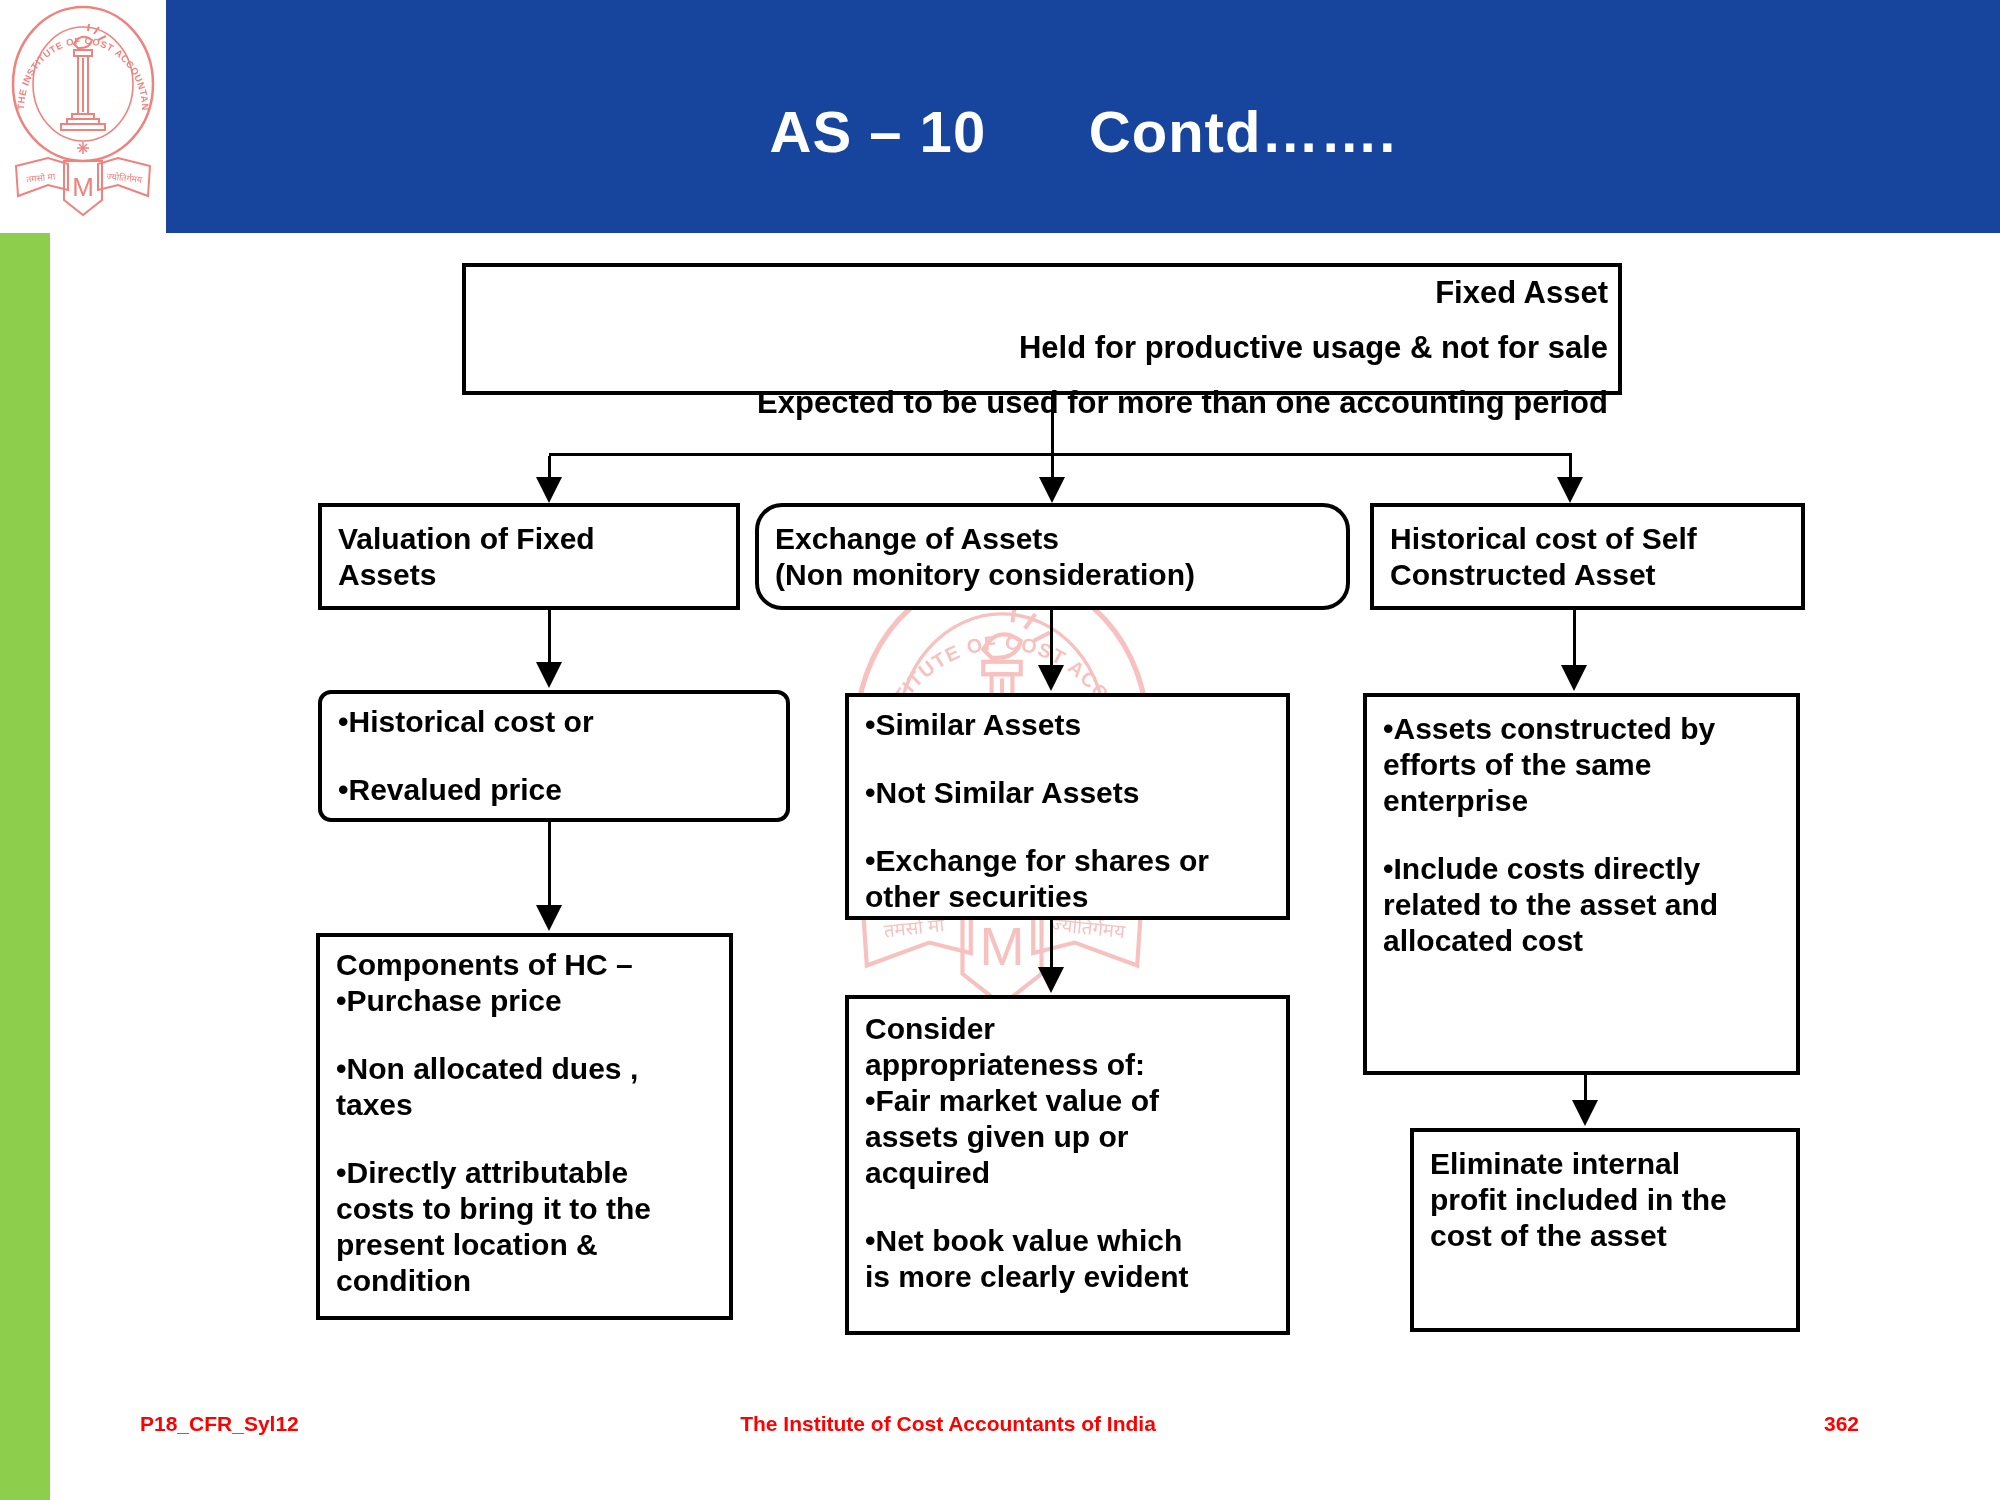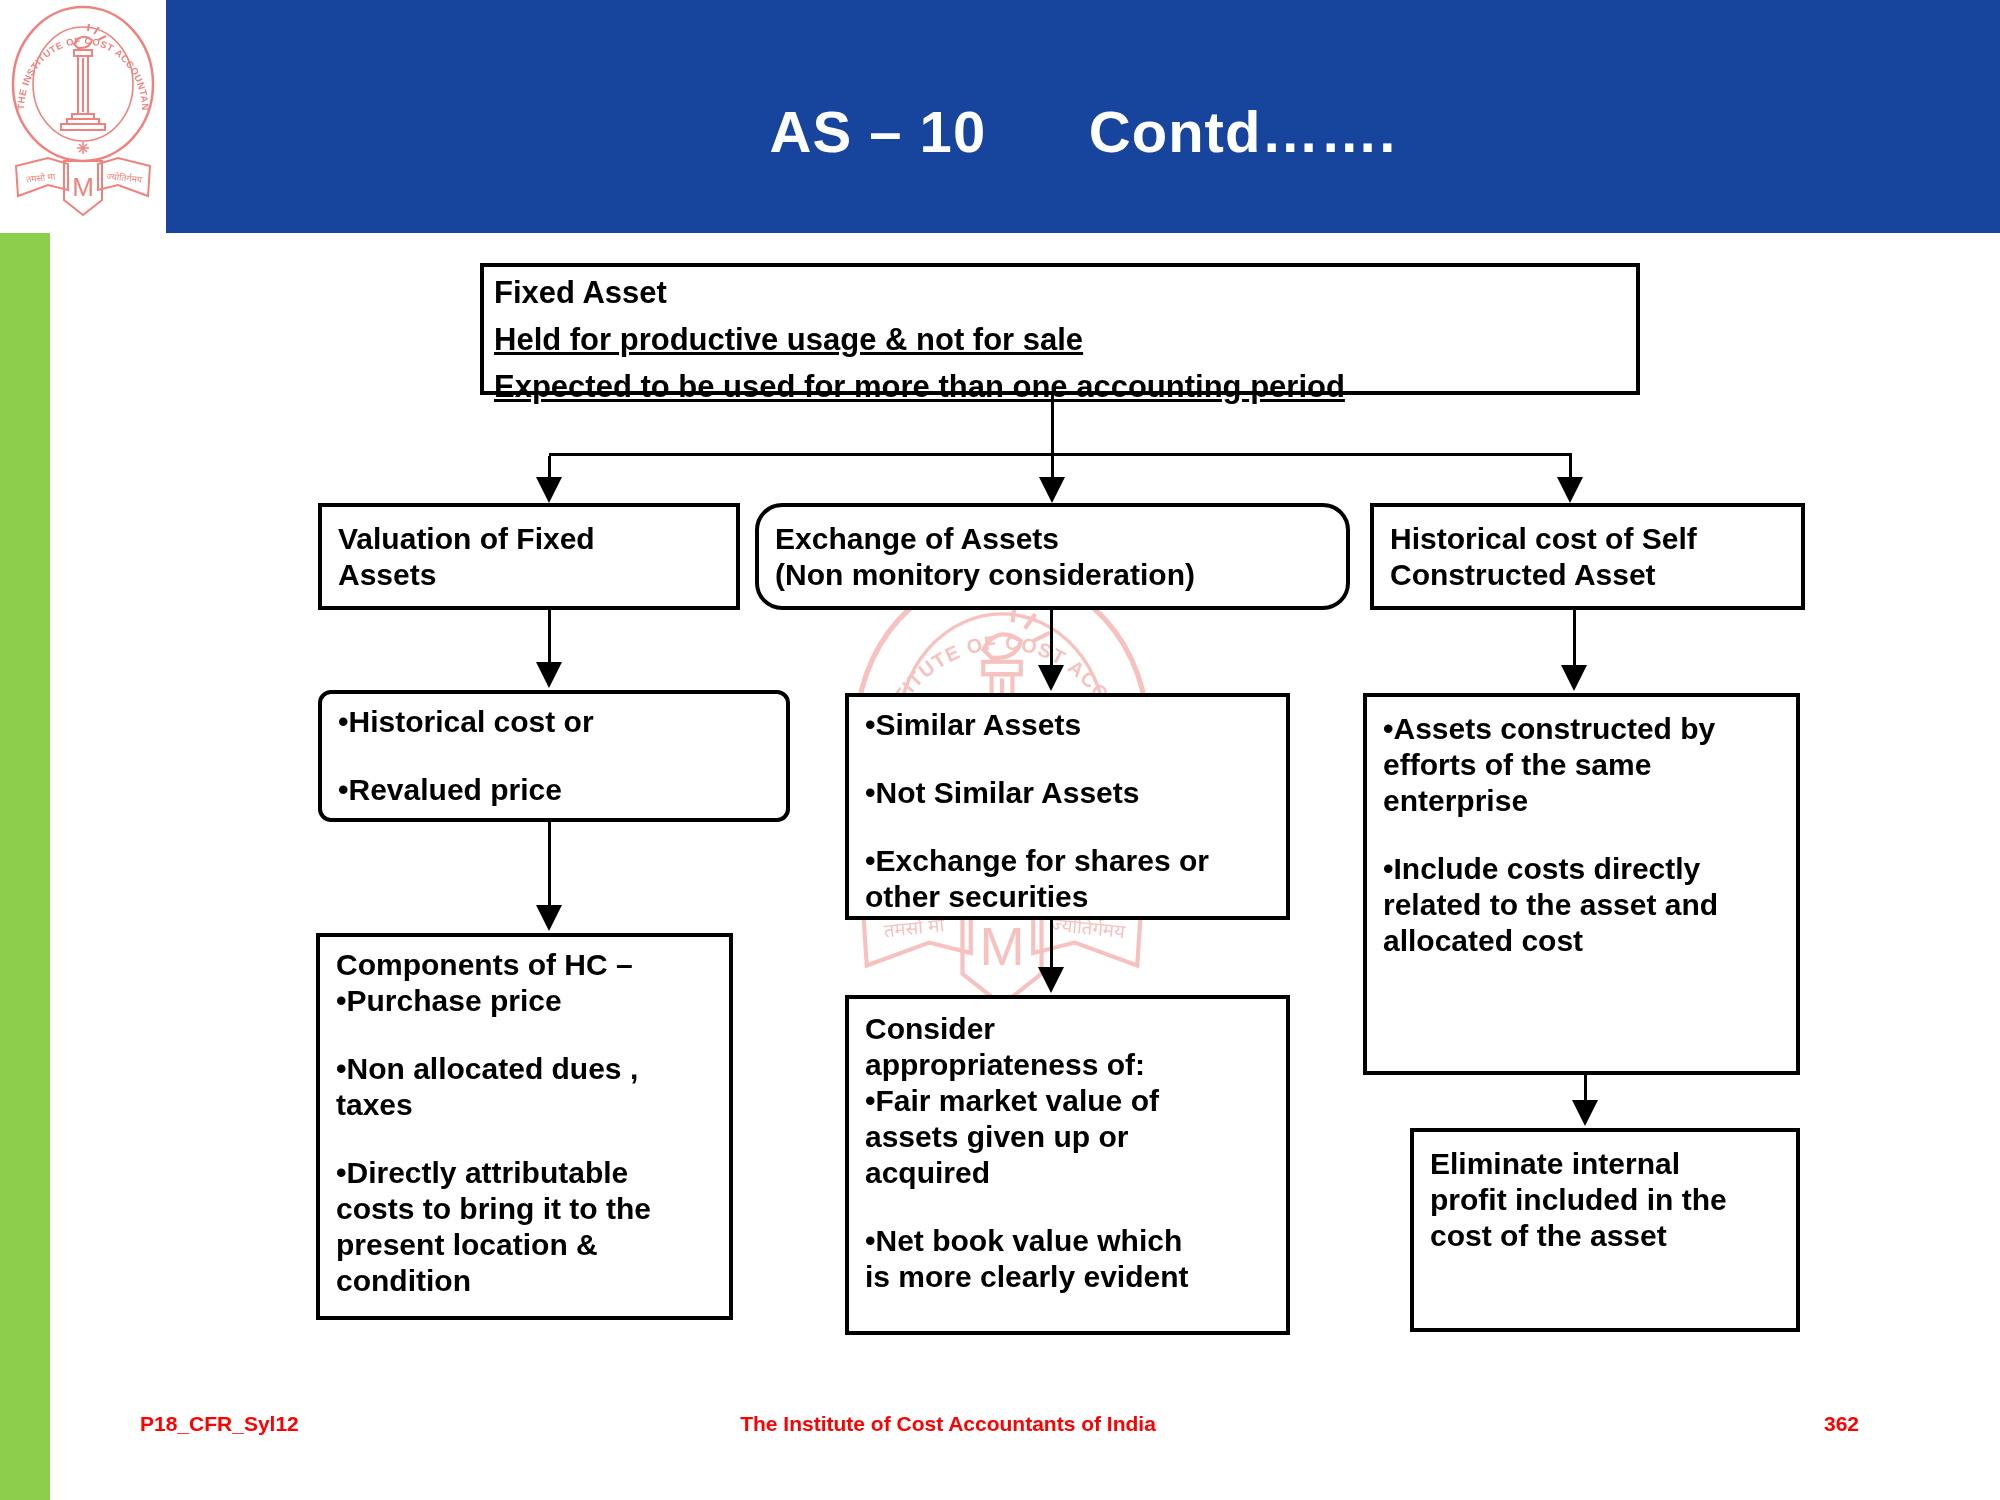--- a/index.html
+++ b/index.html
@@ -28,22 +28,22 @@
     color:#F1908C;opacity:0.55;z-index:0;
   }
   
   .box{
     position:absolute;background:#ffffff;border:4px solid #000;z-index:2;
     box-sizing:border-box;color:#000;font-weight:bold;font-size:30px;line-height:36px;
     padding:12px 16px;
   }
   .box .item{white-space:pre-line;}
   .box .item + .item{margin-top:32px;}
-  .tight .item + .item{margin-top:8px;text-decoration:underline;}
-  #box-root{left:480px;top:263px;width:1160px;height:132px;text-align:left;
+  .tight .item + .item{margin-top:16px;}
+  #box-root{left:462px;top:263px;width:1160px;height:132px;text-align:right;
             font-size:31px;line-height:39px;padding:6px 10px;}
   #box-valuation{left:318px;top:503px;width:422px;height:107px;padding-top:14px;}
   #box-exchange{left:755px;top:503px;width:595px;height:107px;padding-top:14px;border-radius:27px;}
   #box-selfcon{left:1370px;top:503px;width:435px;height:107px;padding-top:14px;}
   #box-valuation-detail{left:318px;top:690px;width:472px;height:132px;padding-top:10px;border-radius:13px;}
   #box-exchange-detail{left:845px;top:693px;width:445px;height:227px;padding-top:10px;}
   #box-selfcon-detail{left:1363px;top:693px;width:437px;height:382px;padding-top:14px;}
   #box-components{left:316px;top:933px;width:417px;height:387px;padding-top:10px;}
   #box-consider{left:845px;top:995px;width:445px;height:340px;padding-top:12px;}
   #box-eliminate{left:1410px;top:1128px;width:390px;height:204px;padding-top:14px;}

